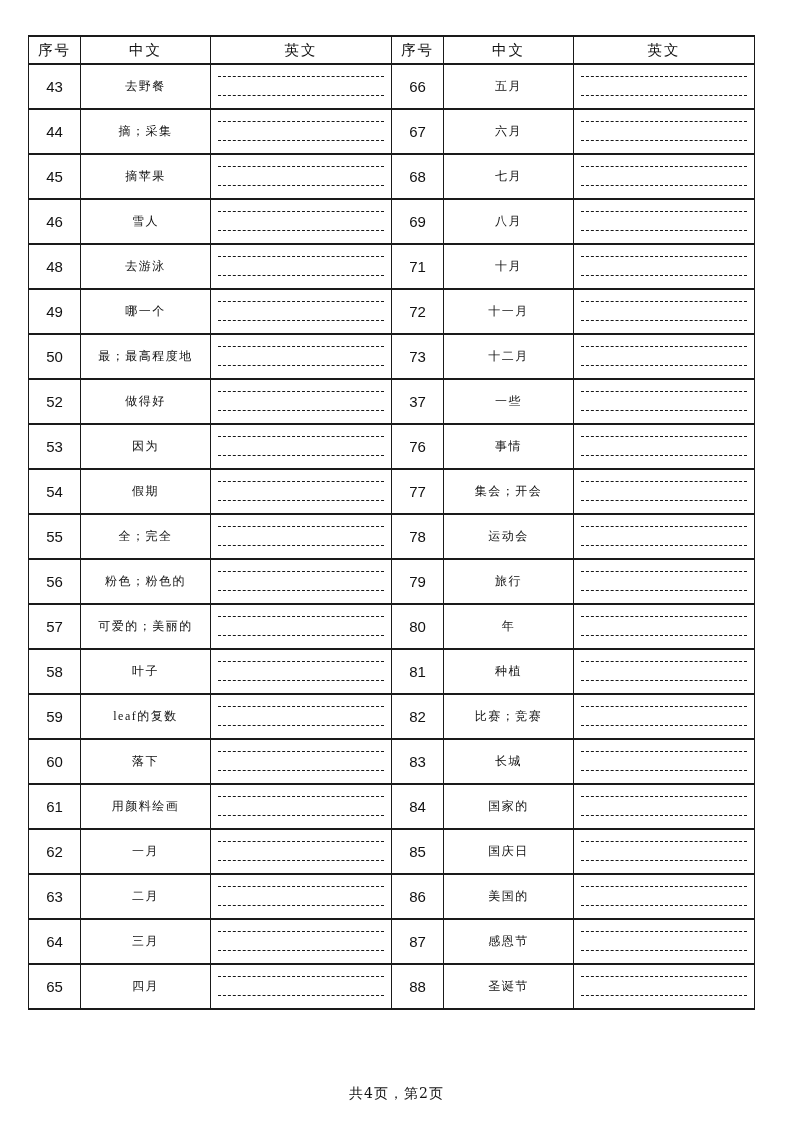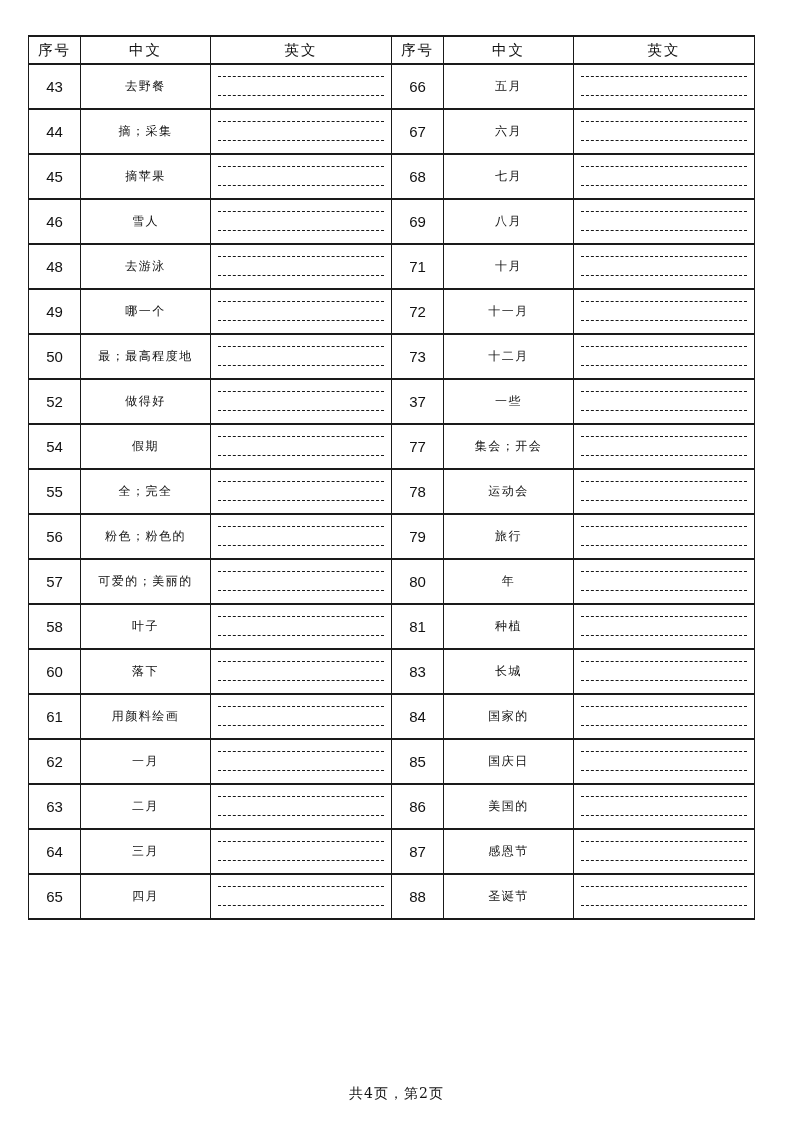--- a/index.html
+++ b/index.html
@@ -238,20 +238,34 @@
               <div class="rule r2"></div>
             </div><span></span></td>
           <td class="cell-num">37</td>
           <td class="cell-cn">一些</td>
           <td class="cell-en"><div class="writing-lines">
               <div class="rule r1"></div>
               <div class="rule r2"></div>
             </div><span></span></td>
         </tr>
         <tr>
+          <td class="cell-num">53</td>
+          <td class="cell-cn">因为</td>
+          <td class="cell-en"><div class="writing-lines">
+              <div class="rule r1"></div>
+              <div class="rule r2"></div>
+            </div><span></span></td>
+          <td class="cell-num">76</td>
+          <td class="cell-cn">事情</td>
+          <td class="cell-en"><div class="writing-lines">
+              <div class="rule r1"></div>
+              <div class="rule r2"></div>
+            </div><span></span></td>
+        </tr>
+        <tr>
           <td class="cell-num">54</td>
           <td class="cell-cn">假期</td>
           <td class="cell-en"><div class="writing-lines">
               <div class="rule r1"></div>
               <div class="rule r2"></div>
             </div><span></span></td>
           <td class="cell-num">77</td>
           <td class="cell-cn">集会；开会</td>
           <td class="cell-en"><div class="writing-lines">
               <div class="rule r1"></div>
@@ -308,20 +322,34 @@
               <div class="rule r2"></div>
             </div><span></span></td>
           <td class="cell-num">81</td>
           <td class="cell-cn">种植</td>
           <td class="cell-en"><div class="writing-lines">
               <div class="rule r1"></div>
               <div class="rule r2"></div>
             </div><span></span></td>
         </tr>
         <tr>
+          <td class="cell-num">59</td>
+          <td class="cell-cn">leaf的复数</td>
+          <td class="cell-en"><div class="writing-lines">
+              <div class="rule r1"></div>
+              <div class="rule r2"></div>
+            </div><span></span></td>
+          <td class="cell-num">82</td>
+          <td class="cell-cn">比赛；竞赛</td>
+          <td class="cell-en"><div class="writing-lines">
+              <div class="rule r1"></div>
+              <div class="rule r2"></div>
+            </div><span></span></td>
+        </tr>
+        <tr>
           <td class="cell-num">60</td>
           <td class="cell-cn">落下</td>
           <td class="cell-en"><div class="writing-lines">
               <div class="rule r1"></div>
               <div class="rule r2"></div>
             </div><span></span></td>
           <td class="cell-num">83</td>
           <td class="cell-cn">长城</td>
           <td class="cell-en"><div class="writing-lines">
               <div class="rule r1"></div>

